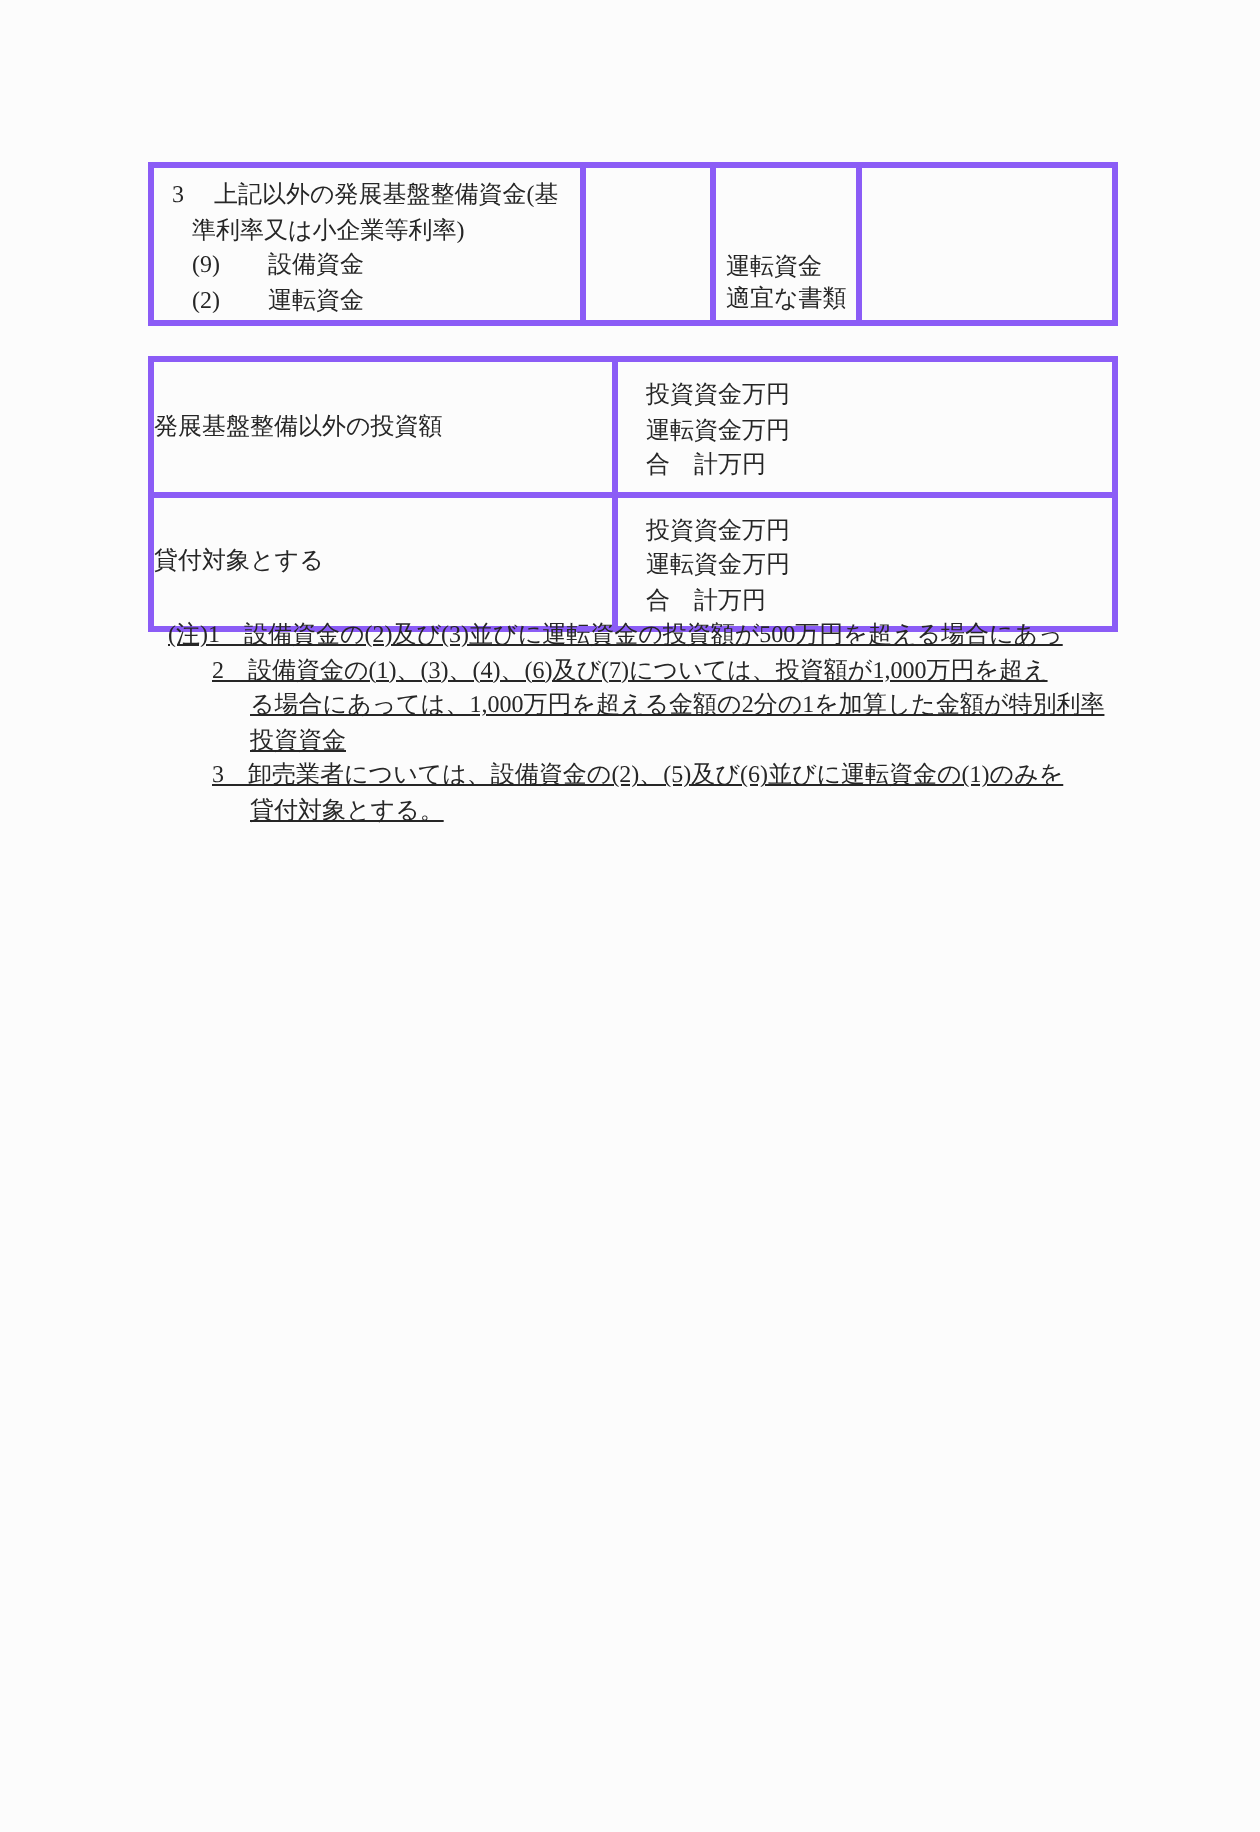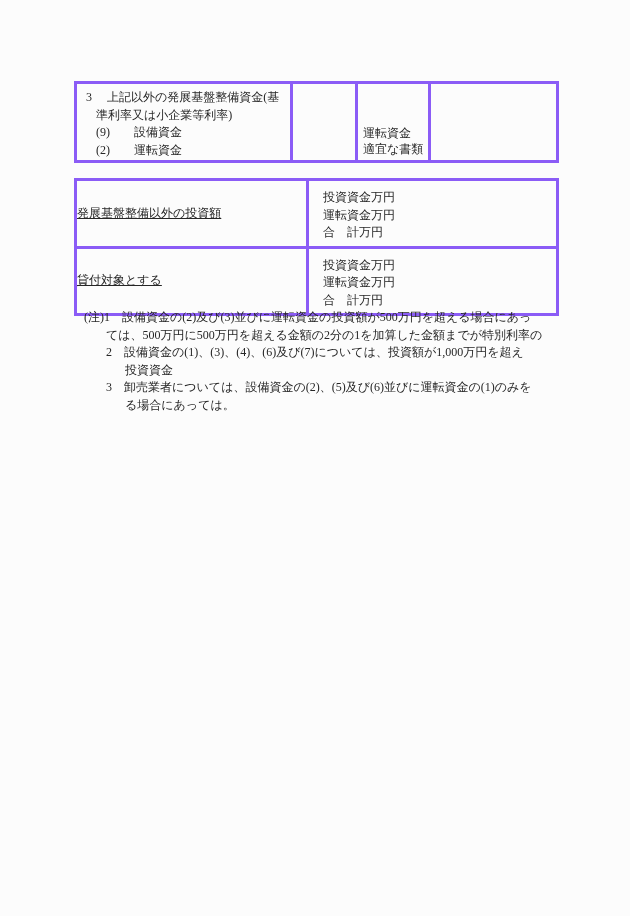--- a/index.html
+++ b/index.html
@@ -29,30 +29,30 @@
   .tbl1 .c1 { padding:5px 4px 0 9px; }
   .tbl1 .c1 .ln { line-height:17.5px; white-space:nowrap; }
   .tbl1 .c1 .ind { padding-left:10px; }
   .tbl1 .c3 { vertical-align:bottom; padding:0 2px 3px 5px; }
   .tbl1 .c3 .ln { line-height:15.5px; white-space:nowrap; }
 
   
   .tbl2 { left:74px; top:178px; width:482px; }
   .tbl2 .r1 { height:64px; }
   .tbl2 .r2 { height:60px; }
-  .tbl2 .lab { vertical-align:middle; padding-left:0;text-decoration:underline; }
+  .tbl2 .lab { vertical-align:middle; padding-left:0; }
   .tbl2 .amt { padding:8px 56px 4px 14px; }
   .tbl2 .aline {
     display:flex;
     justify-content:flex-start;
     line-height:17.5px;
   }
 
   
-  .notes { position:absolute; top:309px; left:0; width:557px; }
+  .notes { position:absolute; top:309px; left:0; width:557px;text-decoration:underline; }
   .notes .nl { line-height:17.6px; white-space:nowrap; }
   .notes .i0 { margin-left:84px; }
   .notes .i1 { margin-left:106px; }
   .notes .i2 { margin-left:125px; }
 </style>
 </head>
 <body>
 
 <div class="sheet">
 
@@ -119,20 +119,20 @@
           <span>合　計</span>
           <span class="unit">万円</span>
         </div>
       </td>
     </tr>
   </tbody>
     </table>
 
   <div class="notes">
     <div class="nl i0">(注)1　設備資金の(2)及び(3)並びに運転資金の投資額が500万円を超える場合にあっ</div>
-    <div class="nl i1">ては、500万円に500万円を超える金額の2分の1を加算した金額までが特別利率の</div>
     <div class="nl i1">2　設備資金の(1)、(3)、(4)、(6)及び(7)については、投資額が1,000万円を超え</div>
+    <div class="nl i2">る場合にあっては、1,000万円を超える金額の2分の1を加算した金額が特別利率</div>
     <div class="nl i2">投資資金</div>
     <div class="nl i1">3　卸売業者については、設備資金の(2)、(5)及び(6)並びに運転資金の(1)のみを</div>
-    <div class="nl i2">る場合にあっては。</div>
+    <div class="nl i2">貸付対象とする。</div>
   </div>
 
 </div>
 
 </body></html>

